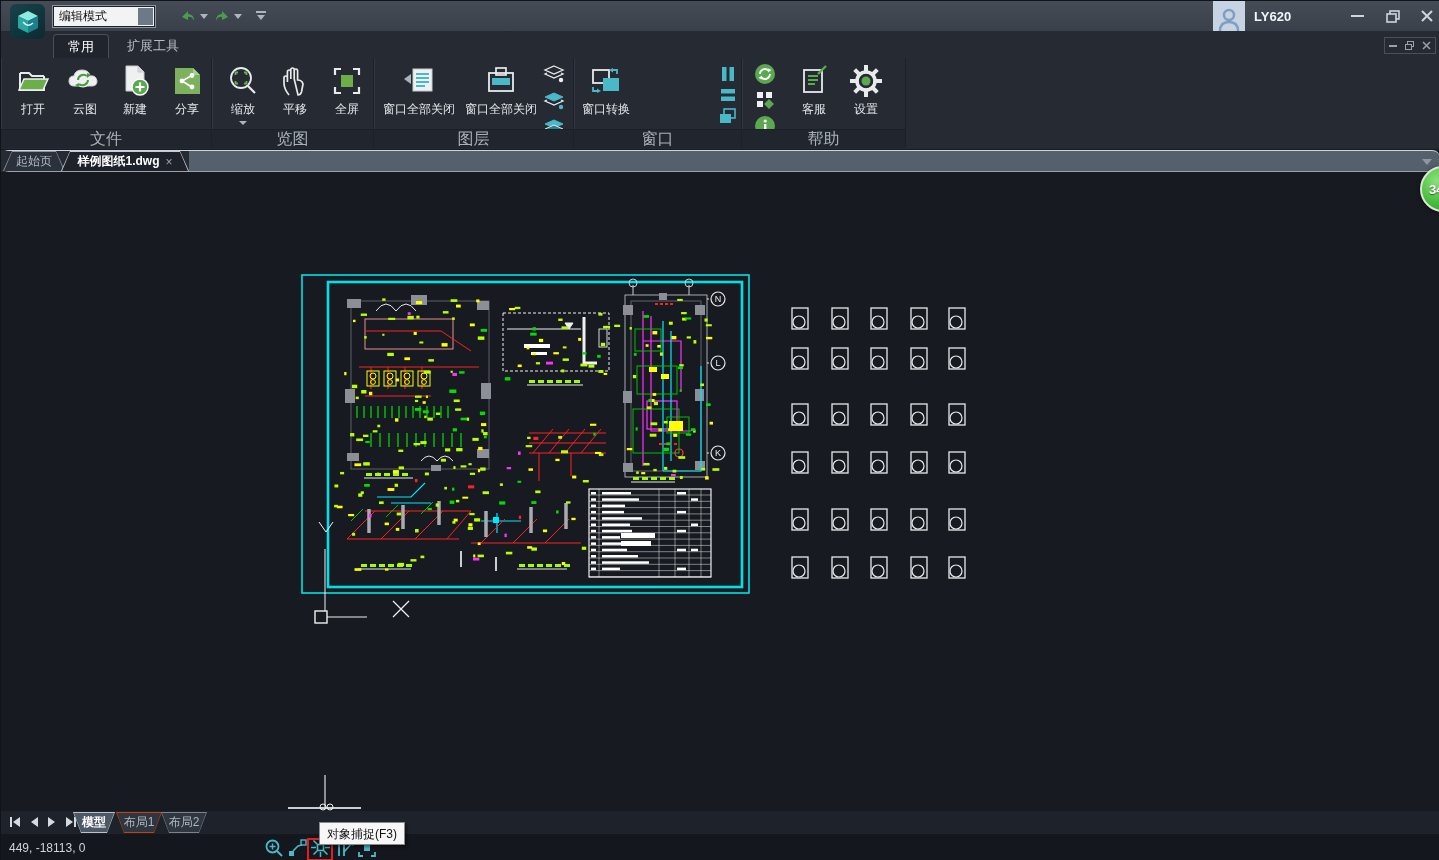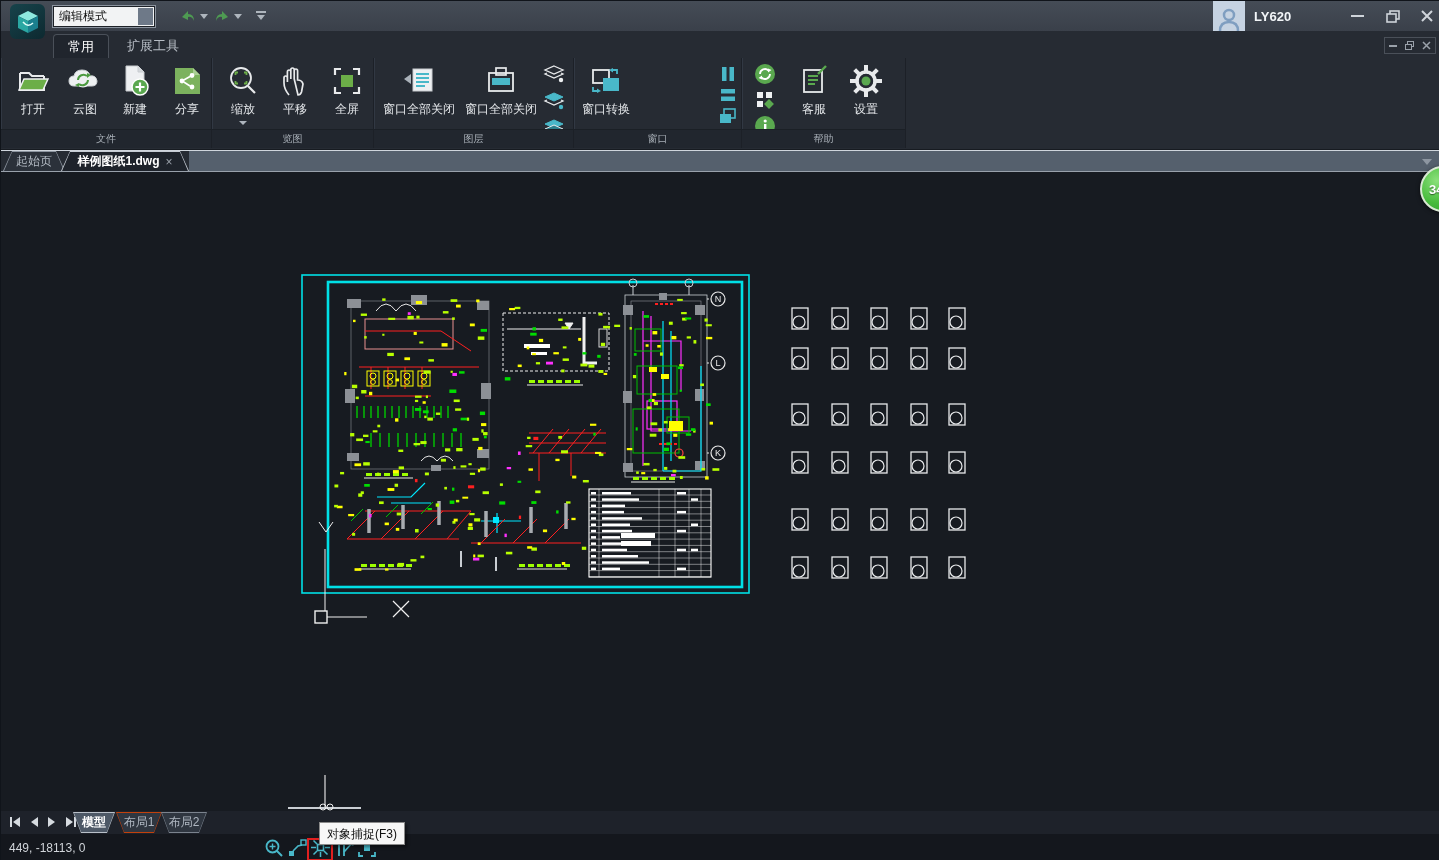--- a/index.html
+++ b/index.html
@@ -31,32 +31,32 @@
   .ribbon-tab.active { background:#20252d; border:1px solid #4a5059; border-bottom:none;
                        border-radius:4px 4px 0 0; color:#fff; }
   #doc-win-controls { position:absolute; right:4px; top:6px; width:52px; height:17px; border:1px solid #4a5059;
                       display:flex; align-items:center; justify-content:space-around; }
 
   
   #ribbon { position:absolute; left:0; top:57px; width:1439px; height:92px; background:#262b33;
             border-bottom:1px solid #171b21; }
   .rgroup { position:absolute; top:0; height:90px; border-right:1px solid #1c2027; box-shadow:1px 0 0 #313843 inset; }
   .rgroup .glabel { position:absolute; left:0; right:0; bottom:0; height:19px; background:#21262e;
-                    border-top:1px solid #1b2026; text-align:center; font-size:10px; color:#a9b0b8; line-height:18px; }
+                    border-top:1px solid #1b2026; text-align:center; font-size:16px; color:#a9b0b8; line-height:18px; }
   .rbtn { position:absolute; top:3px; width:56px; height:66px; display:flex; flex-direction:column;
           align-items:center; justify-content:flex-start; cursor:default; }
   .rbtn .ric { height:40px; display:flex; align-items:center; justify-content:center; }
   .rbtn .rlb { font-size:12px; color:#e4e7ea; white-space:nowrap; }
   .mini-col { position:absolute; display:flex; flex-direction:column; align-items:center; gap:5px; }
   .caret-dn { width:0; height:0; border-left:4px solid transparent; border-right:4px solid transparent;
               border-top:4px solid #aeb5bd; }
 
   
   #doc-tab-row { position:absolute; left:0; top:149px; width:1439px; height:22px; background:#55606d;
-                 border-top:1px solid #cfd5dc; border-bottom:1px solid #99a1ab; }
+                 border-top:1px solid #cfd5dc; border-bottom:1px solid #99a1ab;border-radius:8px; }
   #doc-tab-row .dark-patch { position:absolute; left:0; top:0; width:188px; height:20px; background:#262b33; }
   .trap { position:absolute; top:0; height:20px; clip-path:polygon(9px 0, calc(100% - 9px) 0, 100% 100%, 0 100%); }
   .trap .inner { position:absolute; left:1px; top:1px; right:1px; bottom:0;
                  clip-path:polygon(8px 0, calc(100% - 8px) 0, 100% 100%, 0 100%);
                  display:flex; align-items:center; justify-content:center; gap:6px; font-size:12px; }
   #tabrow-caret { position:absolute; right:8px; top:8px; width:0; height:0;
                   border-left:5px solid transparent; border-right:5px solid transparent; border-top:6px solid #8d96a1; }
 
   
   #canvas { position:absolute; left:0; top:171px; width:1439px; height:639px; background:#171b21; overflow:hidden; }

